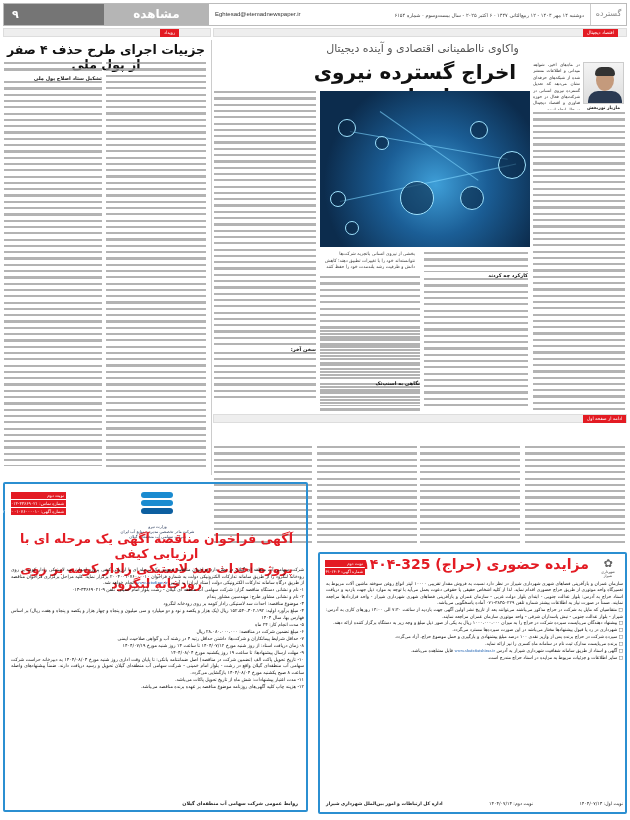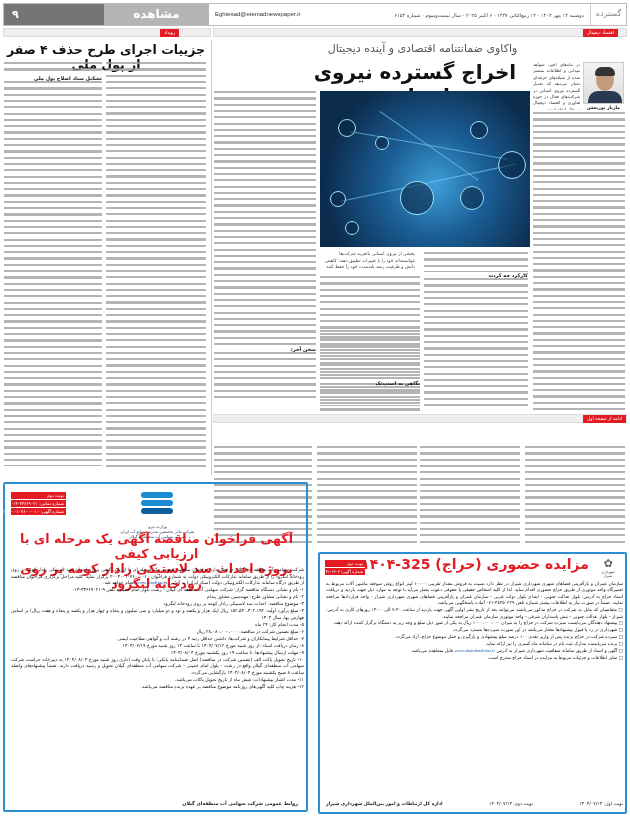--- a/index.html
+++ b/index.html
@@ -76,21 +76,21 @@
     <div class="email">Eghtesad@etemadnewspaper.ir</div>
     <div class="dateline">دوشنبه ۱۴ مهر ۱۴۰۴ - ۱۲ ربیع‌الثانی ۱۴۴۷ - ۶ اکتبر ۲۰۲۵ - سال بیست‌وسوم - شماره ۶۱۵۴</div>
     <div class="logo">گسترده</div>
   </div>
 
   <div class="sub-bar" style="left:3px;width:208px;"></div>
   <div class="sub-bar" style="left:213px;width:414px;"></div>
   <div class="tag" style="top:29px;left:160px;">رویداد</div>
   <div class="tag" style="top:29px;left:583px;">اقتصاد دیجیتال</div>
 
-  <div class="kicker">واکاوی ضمانتنامه اقتصادی و آینده دیجیتال</div>
+  <div class="kicker">واکاوی نااطمینانی اقتصادی و آینده دیجیتال</div>
   <div class="headline">اخراج گسترده نیروی انسانی</div>
 
   <div class="author-photo">
     <div class="body"></div>
       <div class="head"></div>
       <div class="hair"></div>
   </div>
   <div class="author-name">مازیار نوربخش</div>
   <div class="col" style="top:62px;left:533px;width:47px;height:48px;">
     <span>در ماه‌های اخیر، شواهد میدانی و اطلاعات منتشر شده از شبکه‌های حرفه‌ای نشان می‌دهد که تعدیل گسترده نیروی انسانی در شرکت‌های فعال در حوزه فناوری و اقتصاد دیجیتال در حال انجام است</span>

